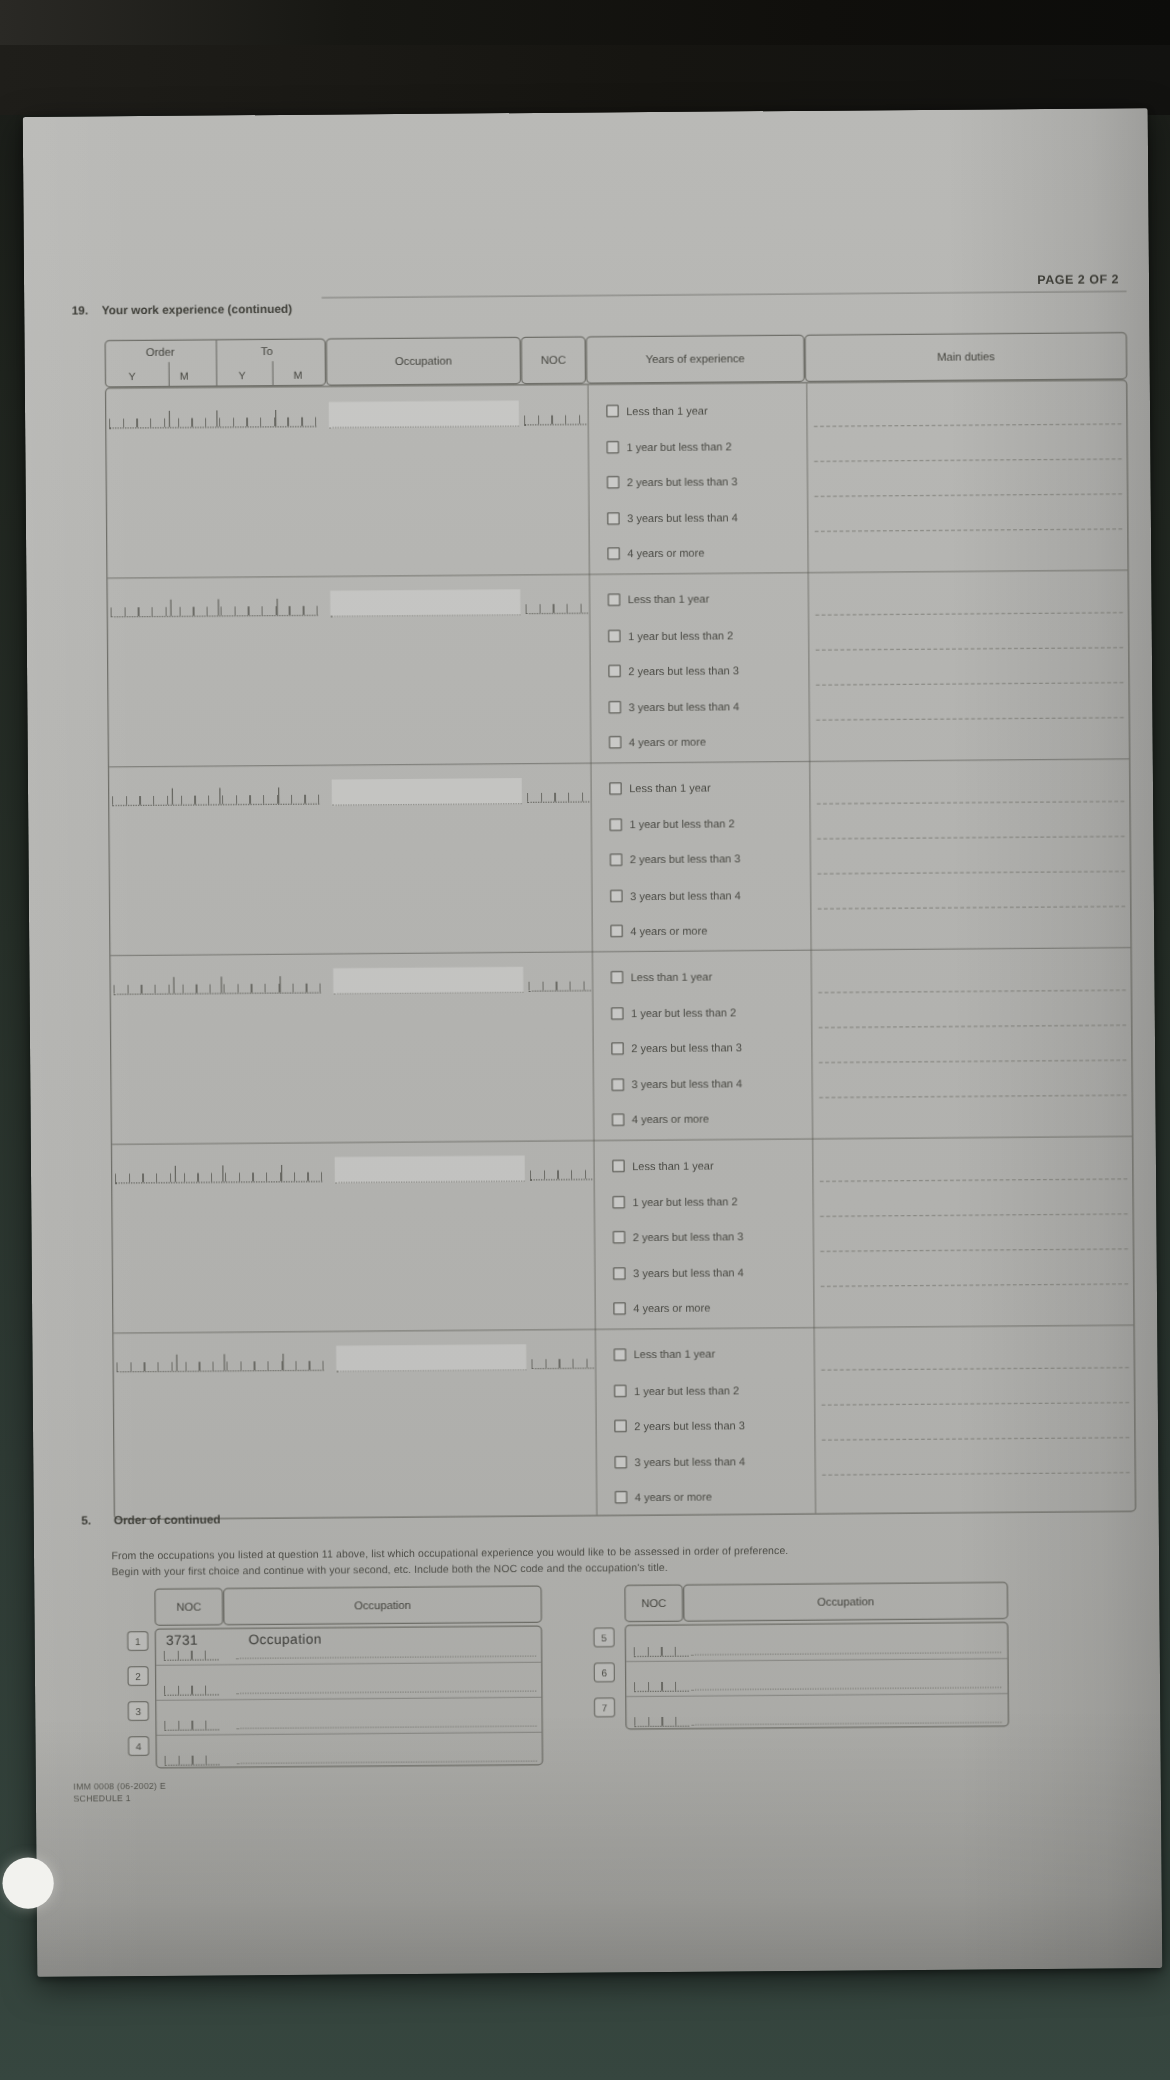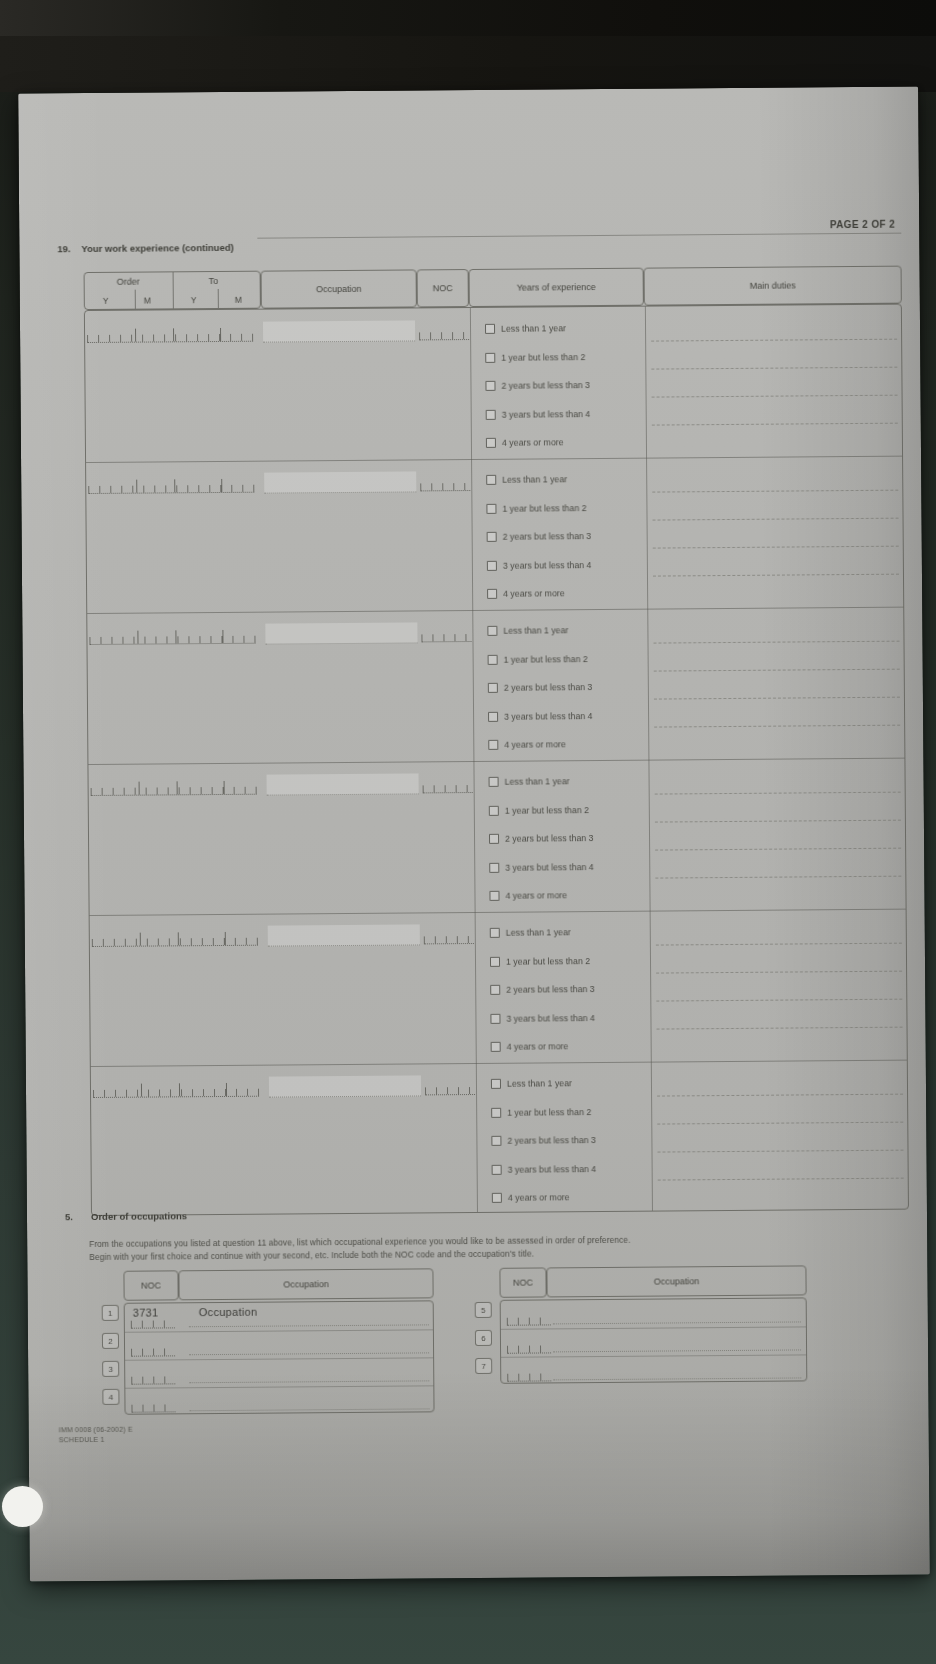--- a/index.html
+++ b/index.html
@@ -342,21 +342,21 @@
     <div class="duty-lines">
               <div class="duty-line" style="top: 34px;"></div>
               <div class="duty-line" style="top: 62px;"></div>
               <div class="duty-line" style="top: 90px;"></div>
               <div class="duty-line" style="top: 118px;"></div>
             </div>
   </div>
 </div>
 
       <div class="sec-num" style="left:38px;top:1118px">5.</div>
-      <div class="sec-title" style="left:64px;top:1118px">Order of occupations</div>
+      <div class="sec-title" style="left:64px;top:1118px">Order of continued</div>
       <div class="instr" style="top:1146px">From the occupations you listed at question 11 above, list which occupational experience you would like to be assessed in order of preference.</div>
       <div class="instr" style="top:1159px">Begin with your first choice and continue with your second, etc. Include both the NOC code and the occupation's title.</div>
 
       <div class="pref-table" style="left:74px;top:1178px;width:334px;height:150px">
         <div class="ph" style="left:22px;width:55px">NOC</div>
         <div class="ph" style="left:77px;width:255px">Occupation</div>
         <div class="pref-body" style="left:22px;width:310px;height:112px">
             <div class="comb pref-comb" style="top: 9px;"></div>
             <div class="pref-occ-line" style="top: 23px; left: 64px; width: 240px;"></div>
             <div class="fill-val noc-val" style="top: 3px;">3731</div>

